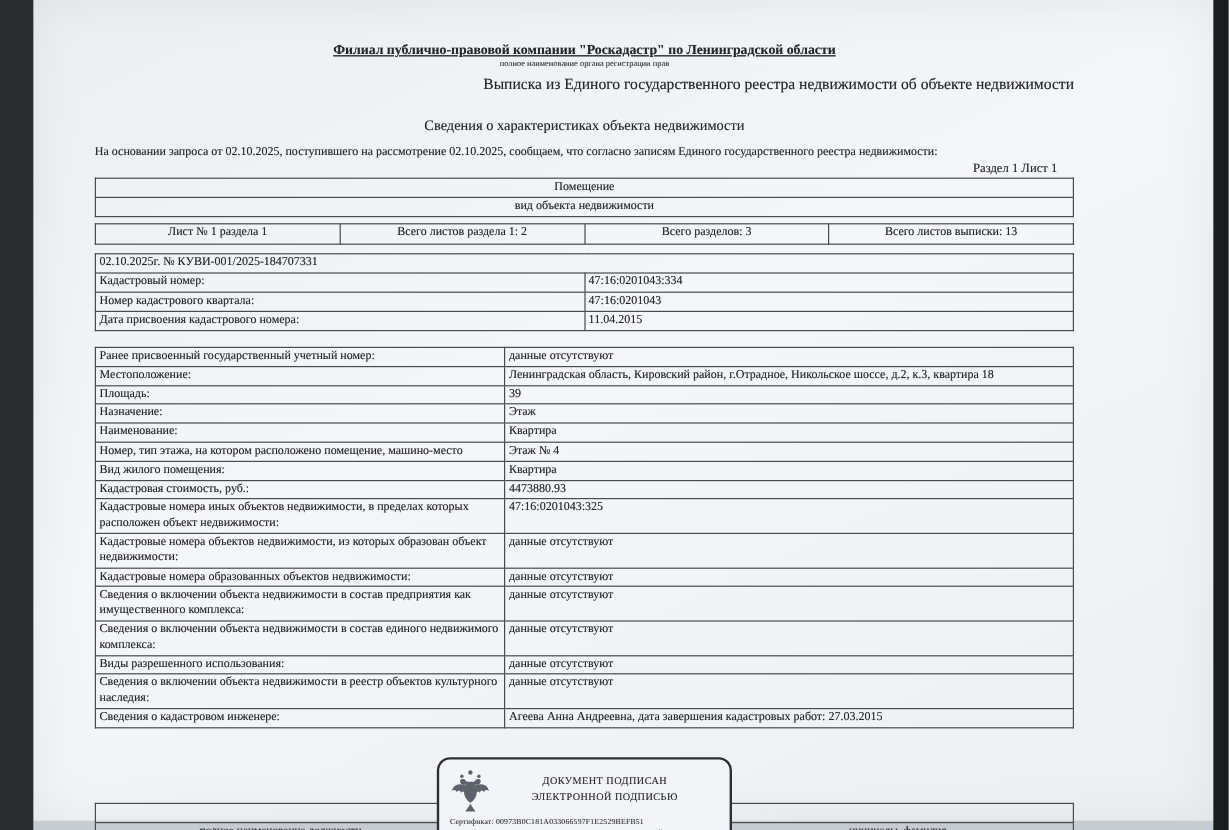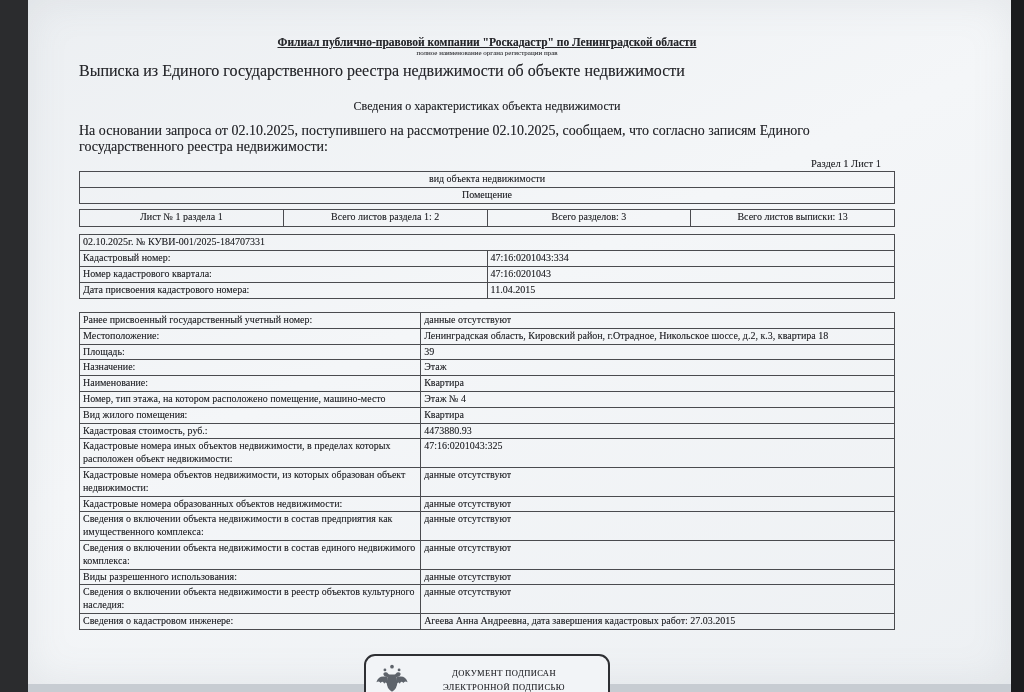--- a/index.html
+++ b/index.html
@@ -15,23 +15,23 @@
     background:linear-gradient(155deg,#eceff2 0%,#f4f6f8 45%,#edf0f3 100%);
     box-shadow:inset 0 0 40px rgba(120,130,140,.12);
   }
   .paper-edge{position:absolute;left:28px;top:684px;width:983px;height:8px;background:#c7ccd2;}
   .content{
     position:absolute;left:79px;top:0;width:816px;color:#26272b;
     text-shadow:0 0 .6px rgba(50,52,56,.45);
   }
   .org-title{margin-top:36px;text-align:center;font-size:11.5px;font-weight:bold;text-decoration:underline;}
   .org-subtitle{text-align:center;font-size:7px;color:#3a3b3f;margin-top:1px;}
-  .doc-title{text-align:left;font-size:16px;margin-top:5px;}
+  .doc-title{text-align:right;font-size:13px;margin-top:5px;}
   .section-title{text-align:center;font-size:12px;margin-top:19px;}
-  .request-line{font-size:14px;margin-top:9px;}
+  .request-line{font-size:10px;margin-top:9px;}
   .section-sheet{font-size:10.5px;text-align:right;margin-top:3px;padding-right:14px;}
 
   table{width:100%;border-collapse:collapse;table-layout:fixed;font-size:10px;}
   td{border:1px solid #4a4b4f;padding:1px 3px;line-height:1.28;vertical-align:top;overflow:hidden;}
   .t-objtype{margin-top:2px;}
   .t-objtype td{text-align:center;height:13px;}
   .t-sheets{margin-top:5px;}
   .t-sheets td{text-align:center;height:14px;border-width:1.5px;}
   .t-cadastral{margin-top:7px;}
   .t-cadastral td{height:13px;}
@@ -67,24 +67,24 @@
     <div class="org-title">Филиал публично-правовой компании "Роскадастр" по Ленинградской области</div>
     <div class="org-subtitle">полное наименование органа регистрации прав</div>
     <div class="doc-title">Выписка из Единого государственного реестра недвижимости об объекте недвижимости</div>
     <div class="section-title">Сведения о характеристиках объекта недвижимости</div>
     <div class="request-line">На  основании запроса от 02.10.2025, поступившего на рассмотрение 02.10.2025, сообщаем, что согласно записям Единого государственного реестра недвижимости:</div>
     <div class="section-sheet">Раздел 1 Лист 1</div>
 
     <table class="t-objtype">
       <tbody>
         <tr>
+          <td>Помещение</td>
+        </tr>
+        <tr>
           <td>вид объекта недвижимости</td>
-        </tr>
-        <tr>
-          <td>Помещение</td>
         </tr>
       </tbody>
     </table>
 
     <table class="t-sheets">
       <tbody>
         <tr>
           <td>Лист № 1 раздела 1</td>
           <td>Всего листов раздела 1: 2</td>
           <td>Всего разделов: 3</td>

